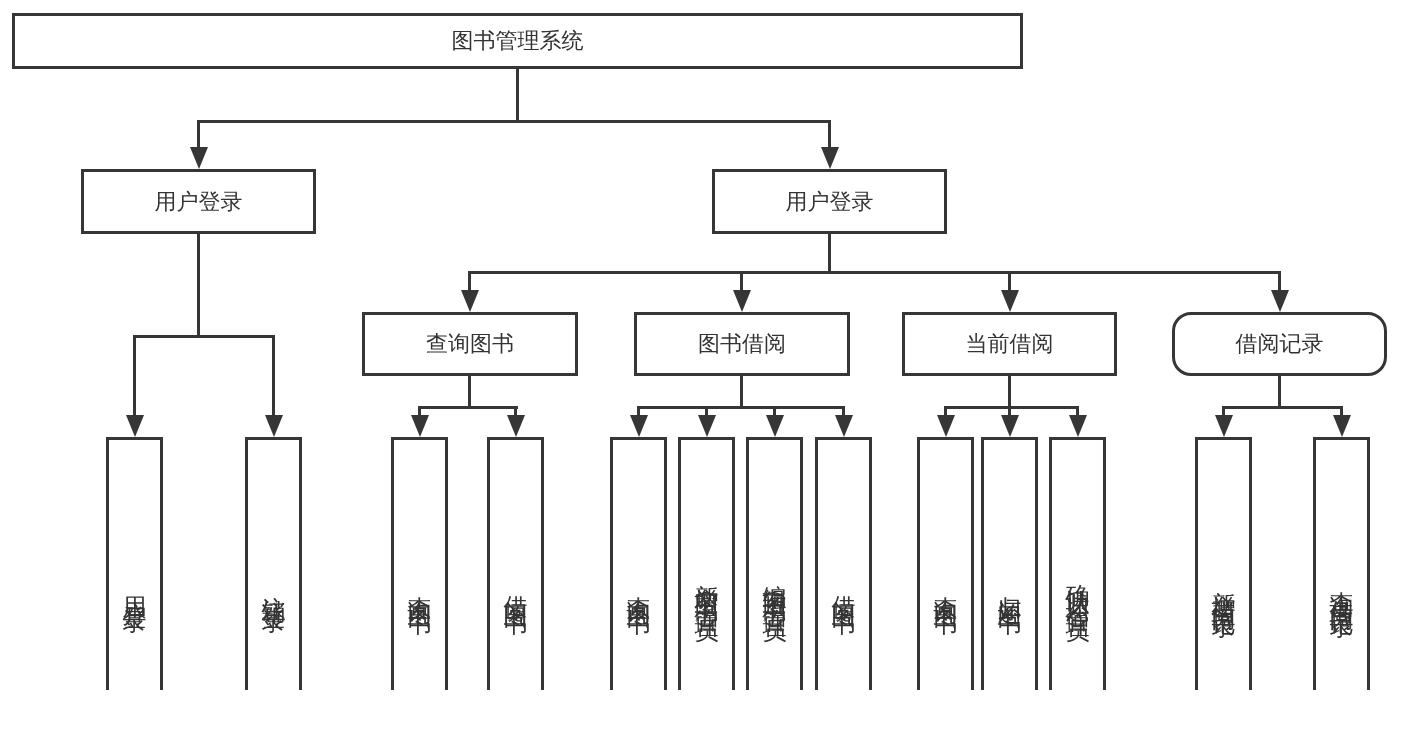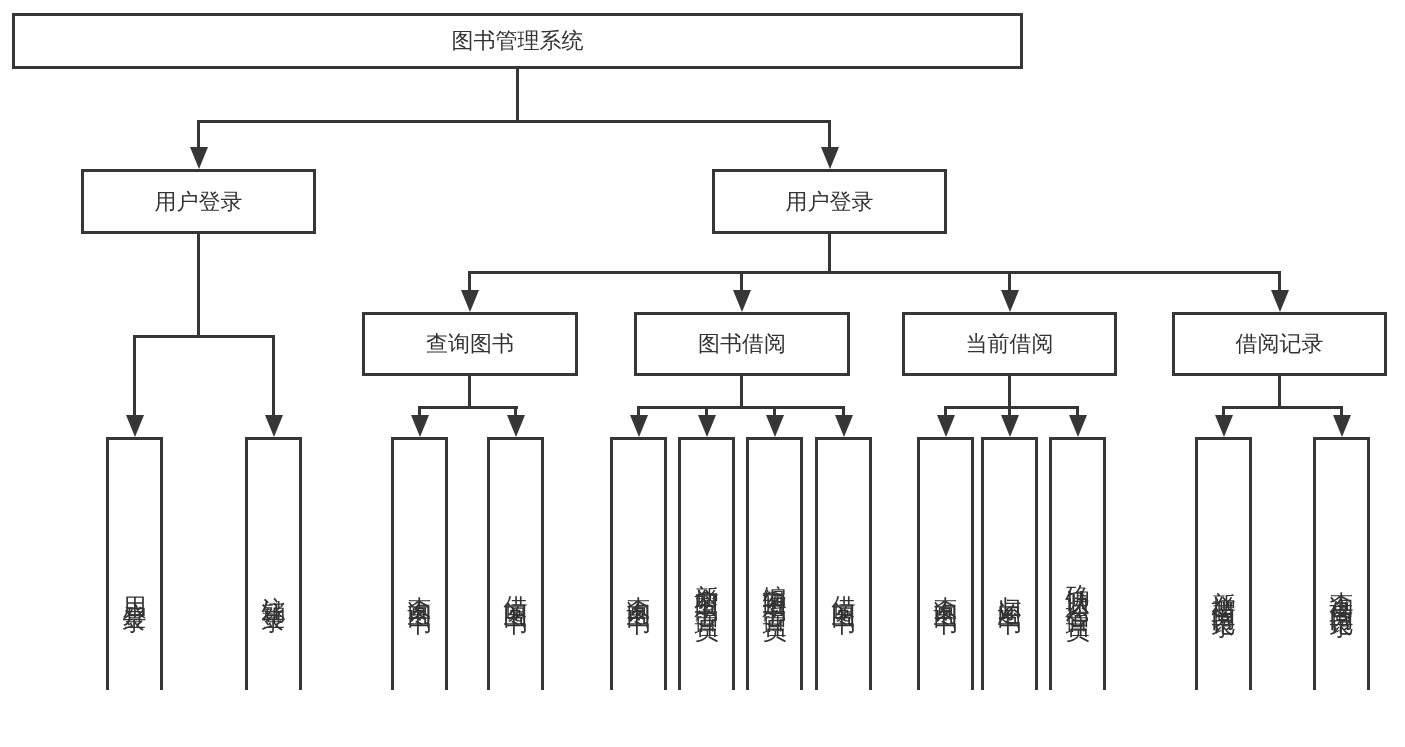--- a/index.html
+++ b/index.html
@@ -83,21 +83,21 @@
 
   <div class="box" style="left:362px; top:312px; width:216px; height:64px;">
     <span>查询图书</span>
   </div>
   <div class="box" style="left:634px; top:312px; width:216px; height:64px;">
     <span>图书借阅</span>
   </div>
   <div class="box" style="left:902px; top:312px; width:215px; height:64px;">
     <span>当前借阅</span>
   </div>
-  <div class="box" style="left:1172px; top:312px; width:215px; height:64px;">
+  <div class="box" style="left:1172px; top:312px; width:215px; height:64px;border-radius:19px;">
     <span>借阅记录</span>
   </div>
 
   <div class="vline" style="left:468px; top:376px; height:31px;"></div>
   <div class="hline" style="left:418px; top:406px; width:100px;"></div>
   <div class="vline" style="left:418px; top:406px; height:11px;"></div>
   <div class="arrow" style="left:411px; top:415px;"></div>
   <div class="vline" style="left:514px; top:406px; height:11px;"></div>
   <div class="arrow" style="left:507px; top:415px;"></div>
 

